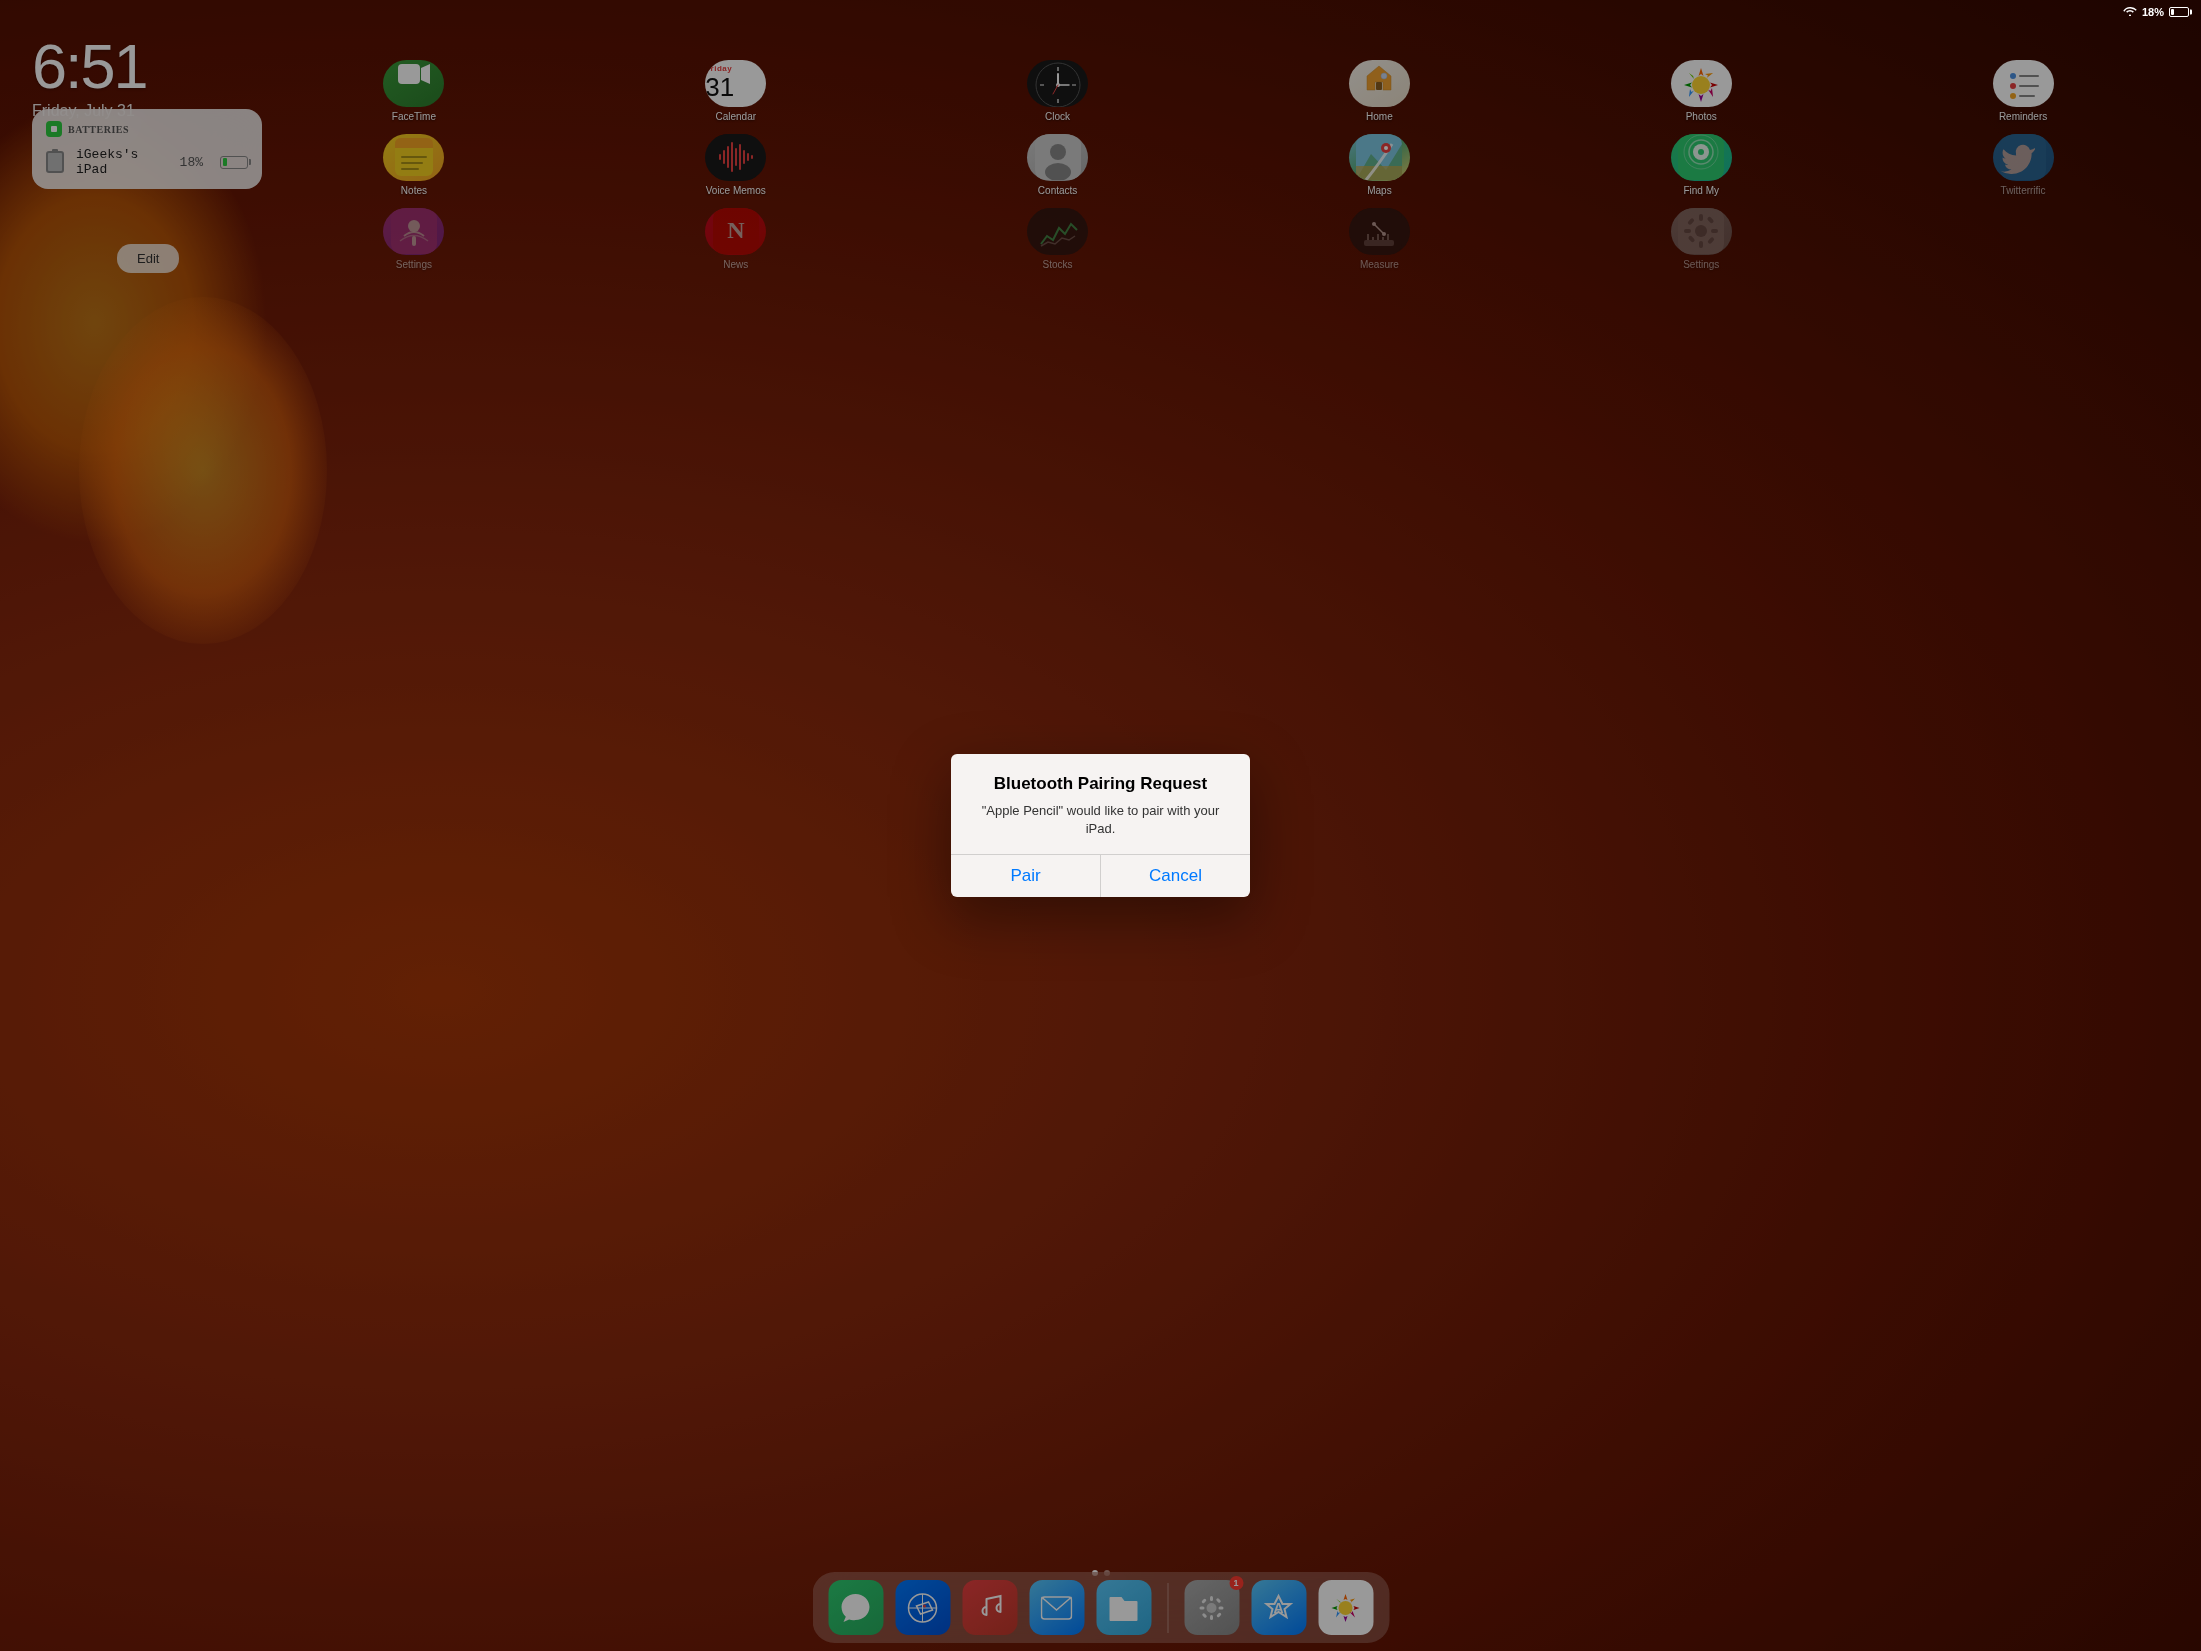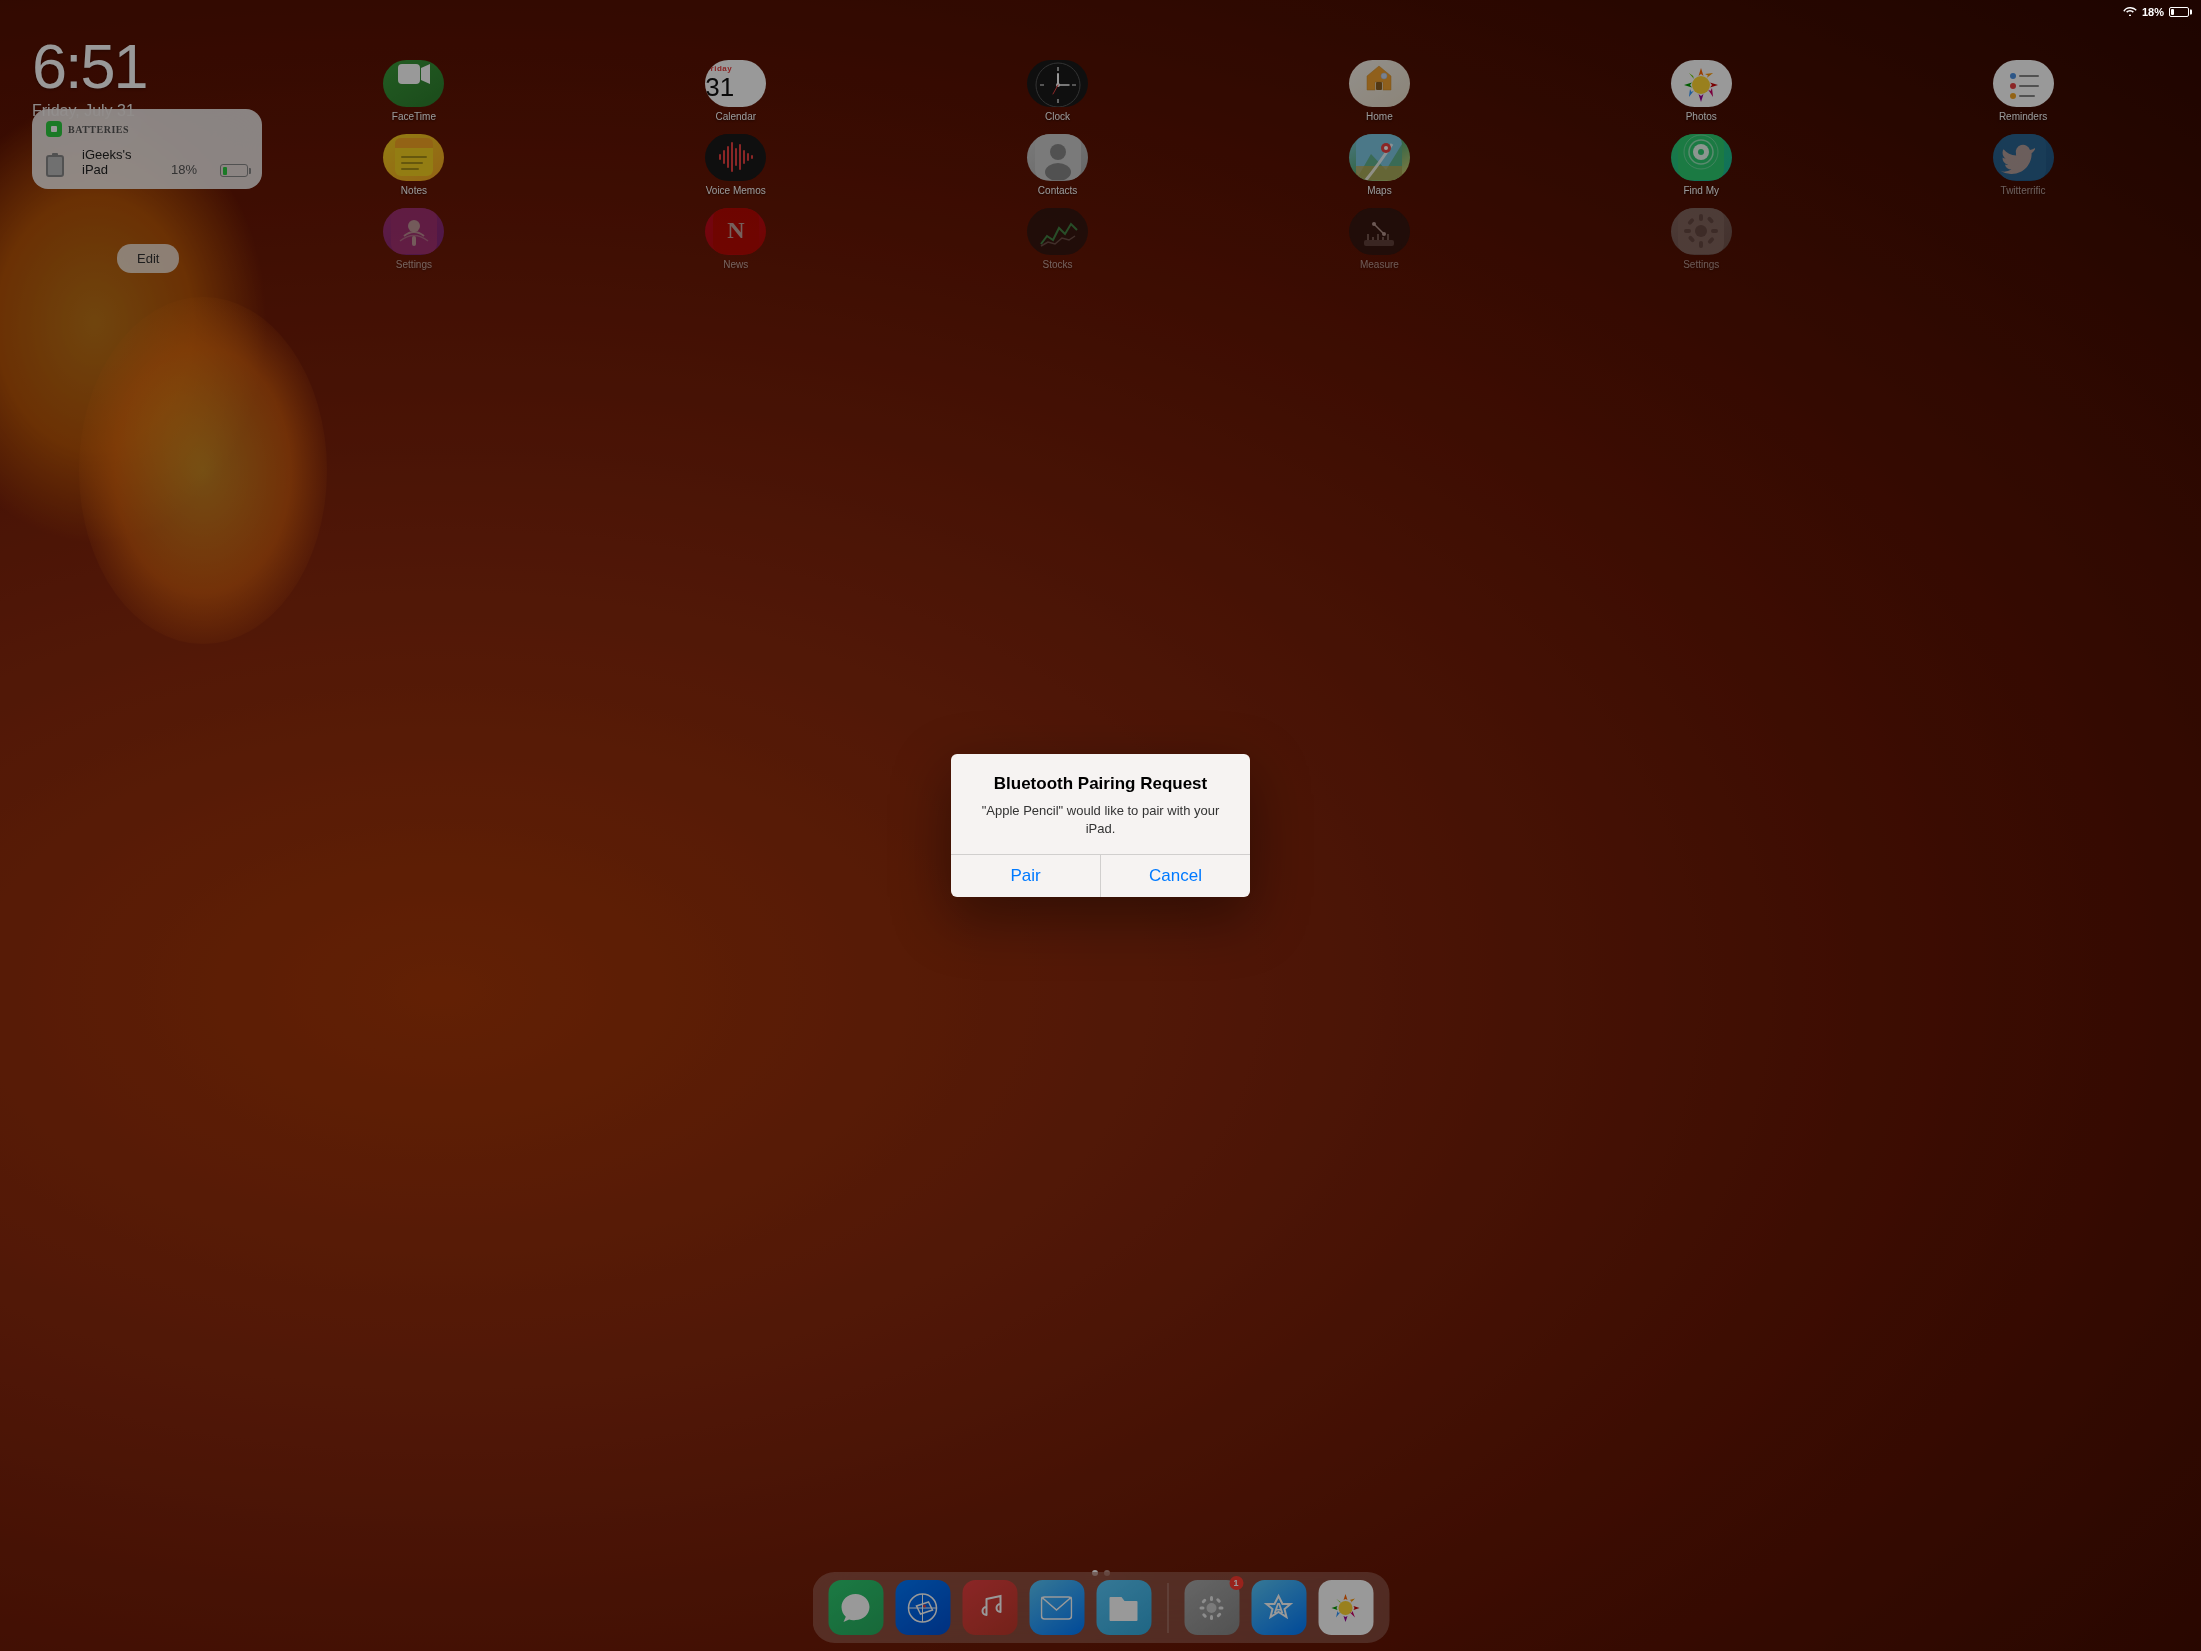--- a/index.html
+++ b/index.html
@@ -139,22 +139,23 @@
     }
     .batteries-label {
       font-size: 10px;
       font-weight: 700;
       color: #555;
       letter-spacing: 0.5px;
       text-transform: uppercase;
     }
     .battery-device {
       display: flex;
-      align-items: flex-end;
-      gap: 18px;
+      align-items: center;
+      gap: 12px;
+      font-family: Liberation Mono, monospace;
     }
     .device-icon {
       width: 18px; height: 22px;
       border: 2px solid #888;
       border-radius: 3px;
       position: relative;
       background: #bbb;
     }
     .device-icon::before {
       content: '';

